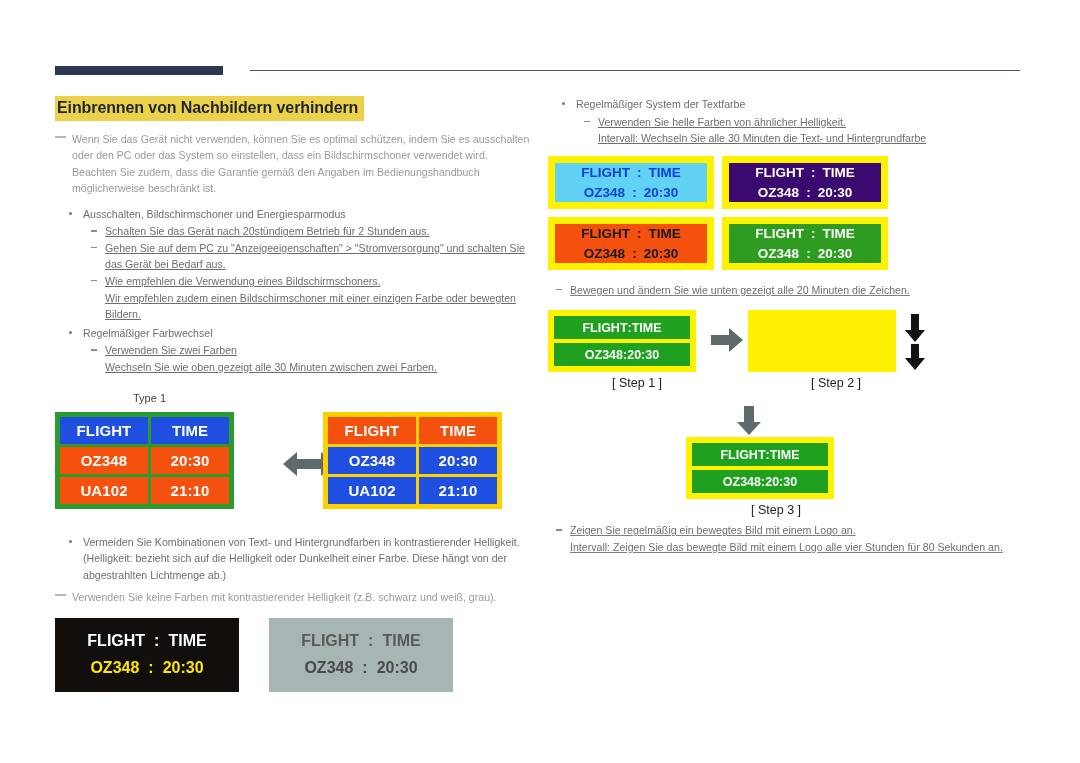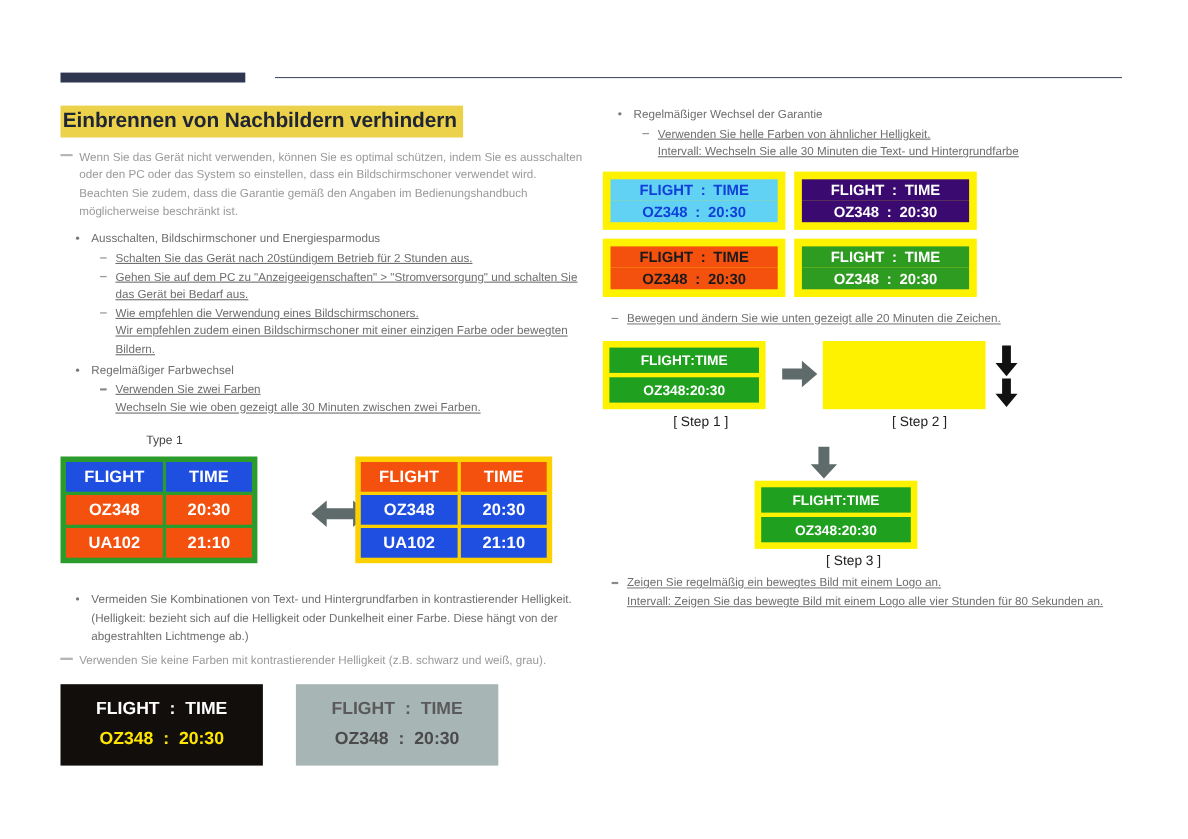--- a/index.html
+++ b/index.html
@@ -50,21 +50,21 @@
     left: 548px;
     top: 96px;
     width: 478px;
   }
 
   
   .headline {
     display: inline-block;
     background: #ecd24b;
     color: #1f2533;
-    font-size: 19px;
+    font-size: 16px;
     font-weight: bold;
     padding: 2px 6px 3px 2px;
     letter-spacing: -0.1px;
     line-height: 1.25;
   }
 
   
   .note {
     position: relative;
     padding-left: 17px;
@@ -448,21 +448,21 @@
           <div class="row" style="color: rgb(74, 74, 74);"><span>OZ348</span><span style="padding: 0px 9px;">:</span><span>20:30</span></div>
         </div>
       </div>
   </div>
 
   <div class="col-right">
 
     <ul class="lv1" style="margin-top:0;">
       <li>
         <span class="b1"></span>
-        <span>Regelmäßiger Wechsel der Garantie</span>
+        <span>Regelmäßiger System der Textfarbe</span>
         <ul class="lv2">
           <li>
             <span class="b2"></span>
             <span class="sub-line">Verwenden Sie helle Farben von ähnlicher Helligkeit.</span>
             <span class="sub-line">Intervall: Wechseln Sie alle 30 Minuten die Text- und Hintergrundfarbe</span>
           </li>
         </ul>
       </li>
     </ul>
 

